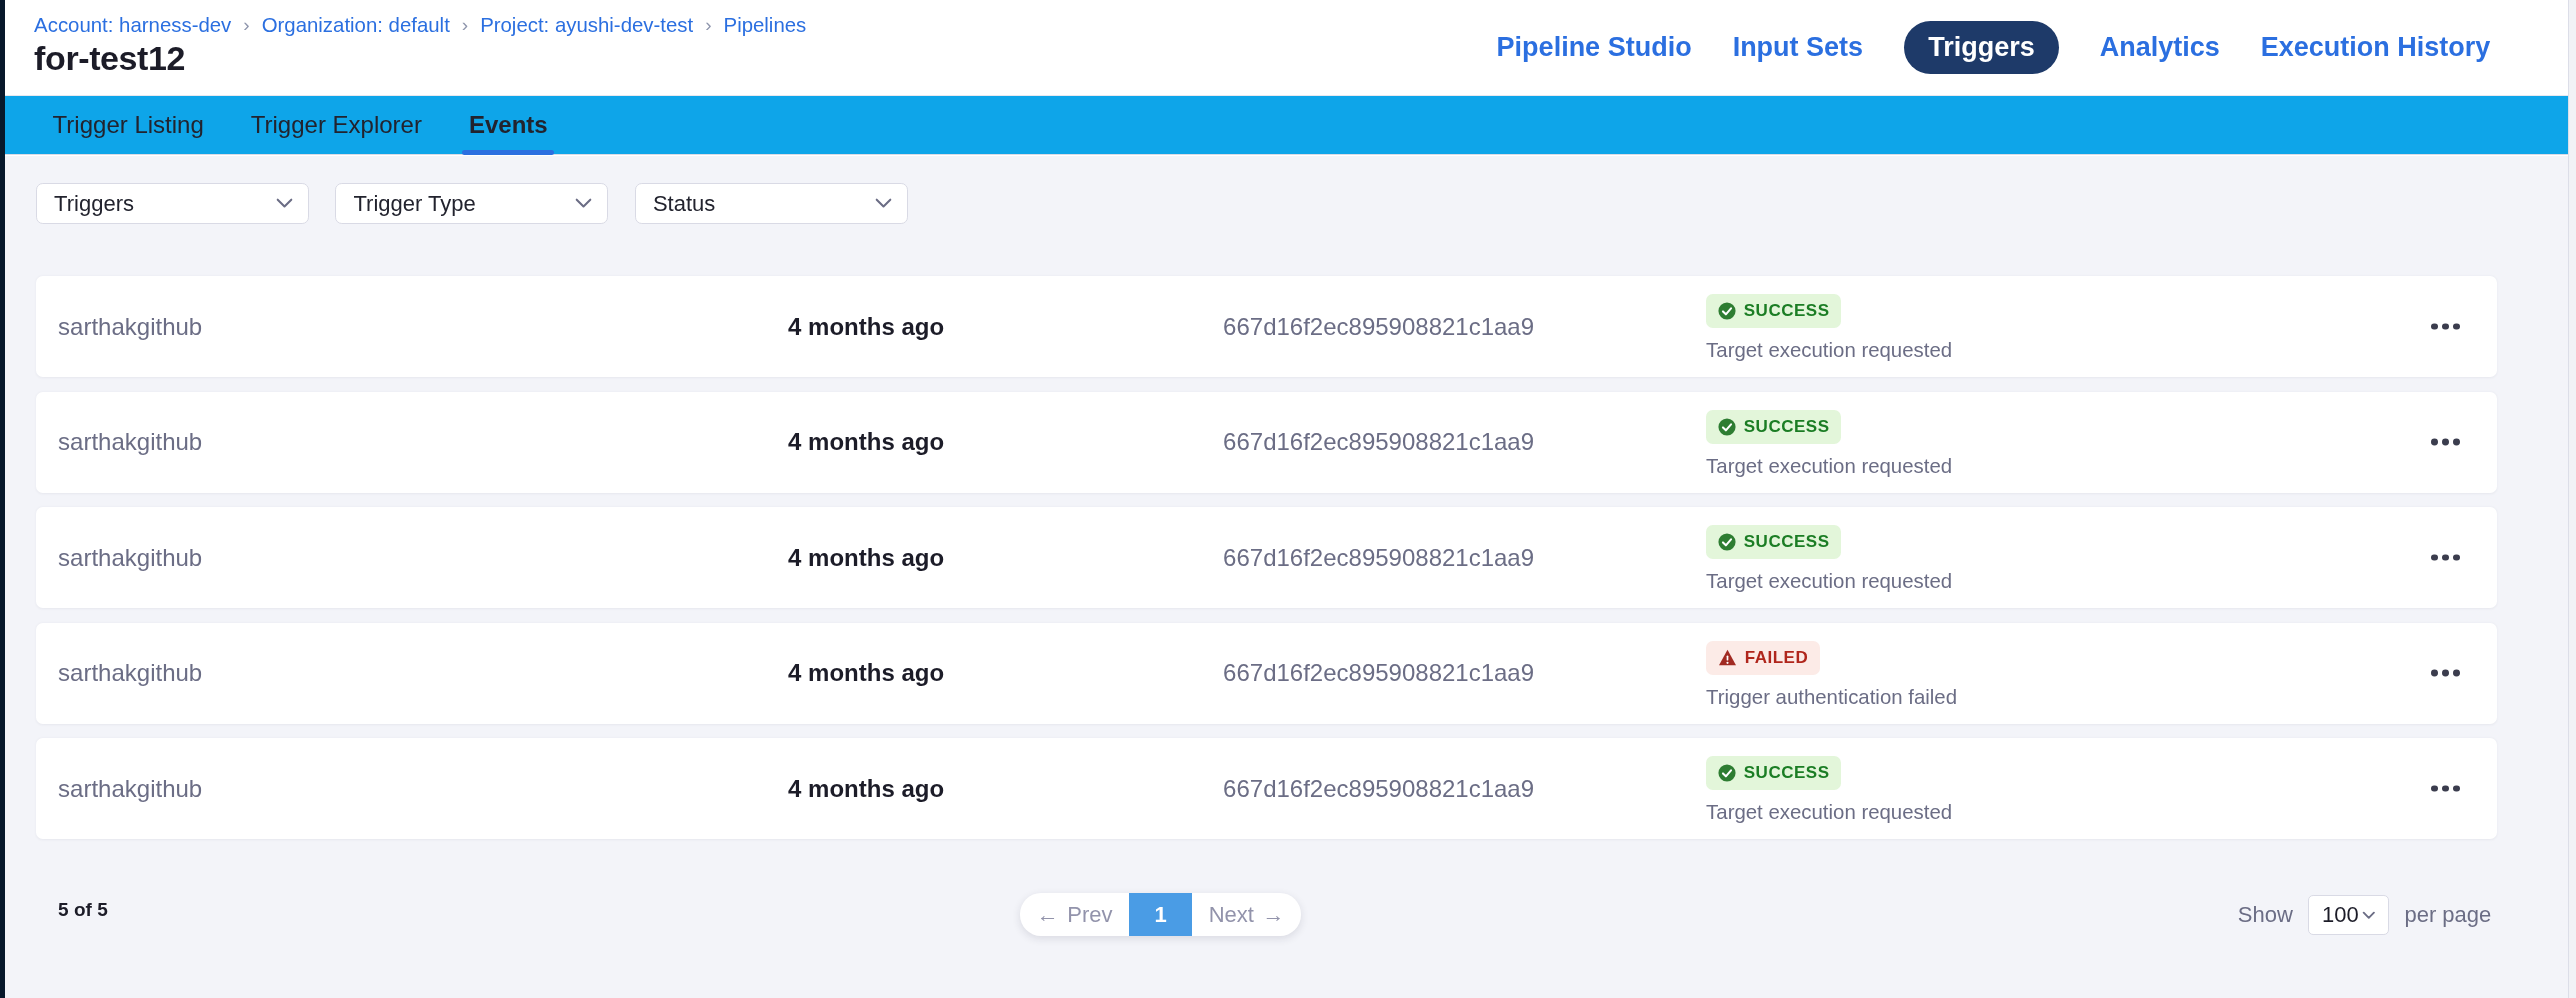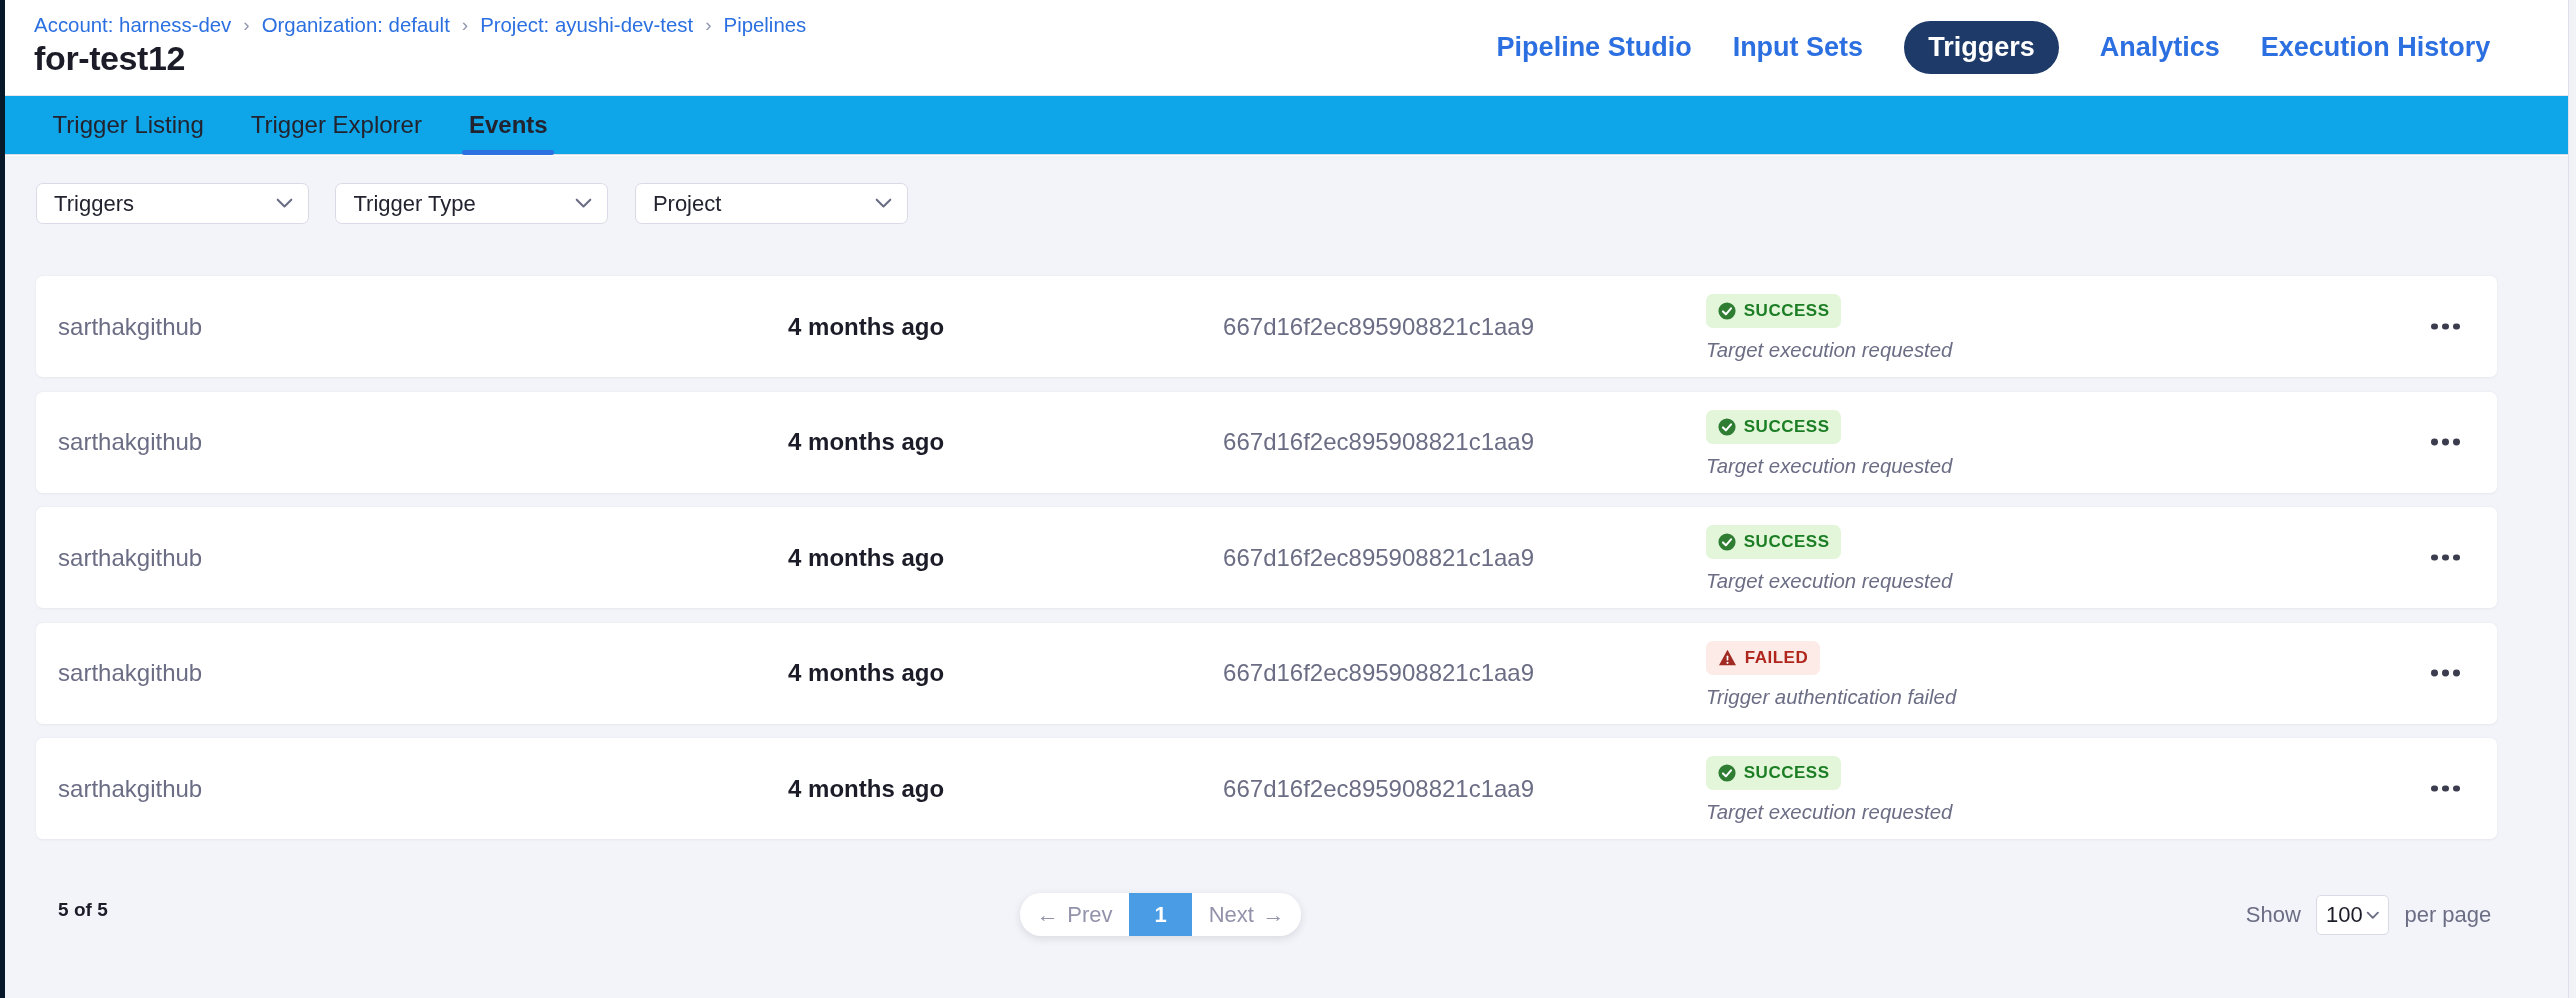--- a/index.html
+++ b/index.html
@@ -65,32 +65,32 @@
   .cell-trigger{left:22px;color:var(--text-gray);}
   .cell-time{left:752px;color:var(--text-dark);font-weight:700;}
   .cell-id{left:1187px;color:var(--text-gray);}
   .cell-status{position:absolute;left:1670px;top:18px;}
   .status-badge{display:inline-flex;align-items:center;gap:7.7px;height:34px;padding:0 12px;border-radius:6.8px;font-size:17px;font-weight:700;letter-spacing:0.5px;}
   .status-badge .icon{display:none;align-items:center;}
   .status-badge.success{background:var(--success-bg);color:var(--success-text);}
   .status-badge.success .icon-success{display:flex;}
   .status-badge.failed{background:var(--failed-bg);color:var(--failed-text);}
   .status-badge.failed .icon-failed{display:flex;}
-  .status-detail{margin-top:11px;font-size:20.4px;color:var(--text-gray);font-style:italic;}
+  .status-detail{margin-top:11px;font-size:20.4px;color:var(--text-gray);}
   .row-menu{position:absolute;right:24px;top:50%;transform:translateY(-50%);width:55px;height:43px;display:flex;align-items:center;justify-content:center;gap:4.3px;cursor:pointer;border-radius:6.8px;}
   .dot{width:6.8px;height:6.8px;border-radius:50%;background:#3b3d4e;}
 
   
   .result-count{position:absolute;left:53px;top:743px;font-size:19px;font-weight:700;color:var(--text-dark);}
   .pagination{position:absolute;left:1015px;top:737px;width:281px;height:43px;border-radius:21px;background:#fff;box-shadow:0 2.6px 8.5px rgba(35,36,61,0.12);display:flex;align-items:stretch;overflow:hidden;}
   .page-btn{flex:1;display:flex;align-items:center;justify-content:center;gap:8.5px;color:#9293ab;font-size:22px;cursor:pointer;white-space:nowrap;}
   .page-current{width:63px;flex:none;background:var(--page-active);color:#fff;font-size:22px;font-weight:600;display:flex;align-items:center;justify-content:center;cursor:pointer;}
   .per-page{position:absolute;right:77px;top:737px;height:43px;display:flex;align-items:center;gap:15.3px;}
   .pp-text{font-size:22px;color:var(--text-gray);}
-  .pp-select{width:73px;height:40px;background:#fff;border:0.9px solid var(--border);border-radius:5.1px;display:flex;align-items:center;justify-content:center;gap:3px;cursor:pointer;}
+  .pp-select{width:81px;height:40px;background:#fff;border:0.9px solid var(--border);border-radius:5.1px;display:flex;align-items:center;justify-content:center;gap:3px;cursor:pointer;}
   .pp-value{font-size:22px;color:var(--text-dark);}
 </style>
 </head>
 <body>
 
 <div class="left-rail"></div>
 <div class="scroll-strip"></div>
 
 <div class="header">
   <div class="breadcrumb">
@@ -131,21 +131,21 @@
     </div>
     <div class="filter">
       <span class="filter-label">Trigger Type</span>
       <span class="chev">
         <svg width="17" height="10.2" viewBox="0 0 20 12">
             <polyline points="2,2 10,10 18,2" fill="none" stroke="#6b6d85" stroke-width="2.4" stroke-linecap="round" stroke-linejoin="round"></polyline>
           </svg>
       </span>
     </div>
     <div class="filter">
-      <span class="filter-label">Project</span>
+      <span class="filter-label">Status</span>
       <span class="chev">
         <svg width="17" height="10.2" viewBox="0 0 20 12">
             <polyline points="2,2 10,10 18,2" fill="none" stroke="#6b6d85" stroke-width="2.4" stroke-linecap="round" stroke-linejoin="round"></polyline>
           </svg>
       </span>
     </div>
   </div>
 
 
   <div class="rows">

